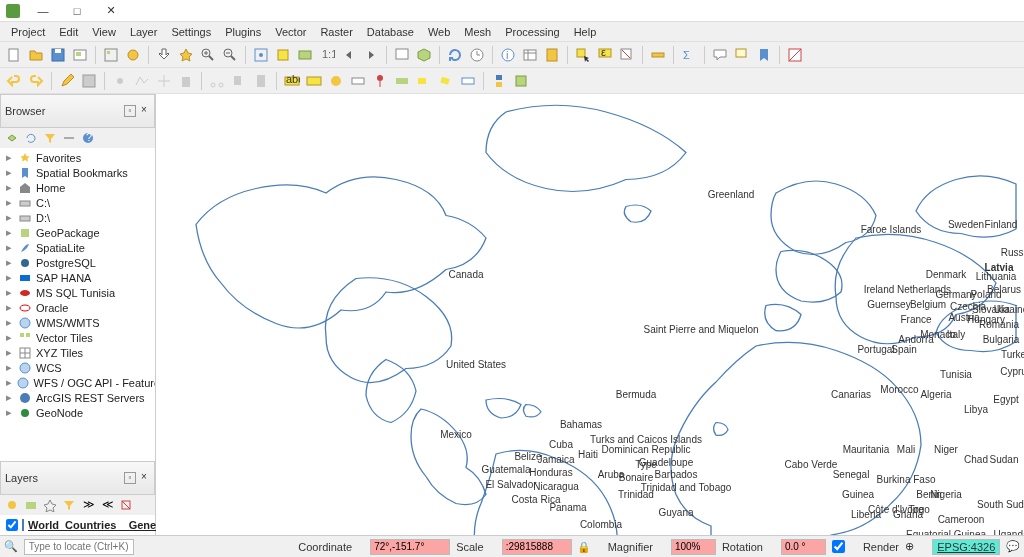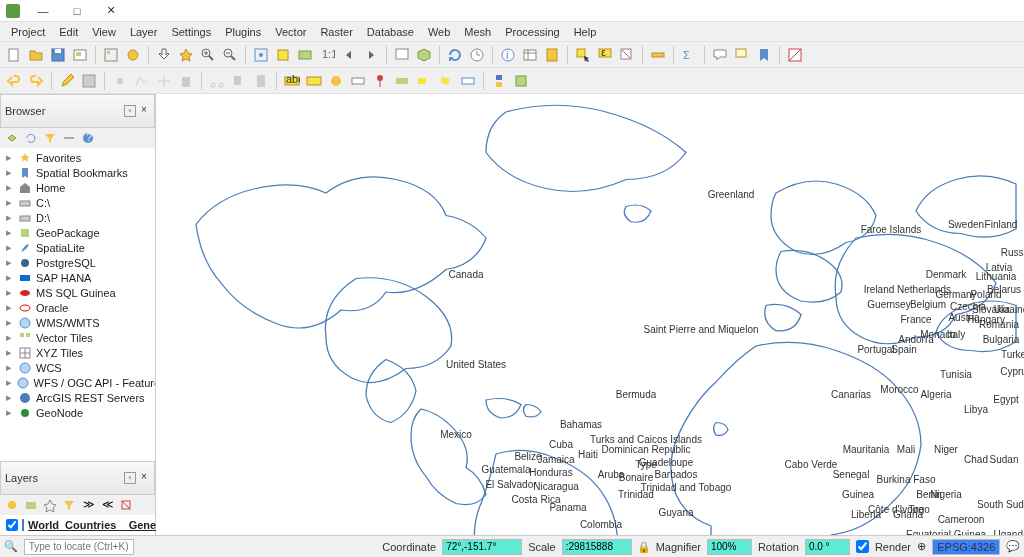--- a/index.html
+++ b/index.html
@@ -31,24 +31,24 @@
 .layer-row input{width:12px;height:12px;}
 .layer-sym{width:14px;height:12px;border:1px solid #4a7db8;background:#fff;}
 .layer-name{text-decoration:underline;color:#222;font-weight:bold;}
 .mapview{flex:1;background:#fff;position:relative;overflow:hidden;}
 .mapview svg.countries{position:absolute;top:0;left:0;width:100%;height:100%;}
 .mapview svg.countries path{fill:none;stroke:#4a7db8;stroke-width:1.3;}
 .maplabel{position:absolute;font-size:10px;color:#333;white-space:nowrap;transform:translate(-50%,-50%);}
 .statusbar{height:22px;background:#f0f0f0;border-top:1px solid #ccc;display:flex;align-items:center;padding:0 4px;gap:6px;}
 .statusbar .searchbox{width:110px;height:16px;border:1px solid #bbb;background:#fff;padding:0 4px;color:#888;font-size:10px;}
 .statusbar .spacer{flex:1;}
-.statusbar .field{display:flex;align-items:center;gap:6px;font-size:10px;color:#333;}
-.statusbar input.val{height:16px;border:1px solid #bbb;background:#5eead4;padding:0 3px;font-size:10px;}
+.statusbar .field{display:flex;align-items:center;gap:18px;font-size:10px;color:#333;}
+.statusbar input.val{height:16px;border:1px solid #bbb;background:#fca5a5;padding:0 3px;font-size:10px;}
 .statusbar .lockicon{width:12px;height:12px;}
-.statusbar .crs{border:1px solid #bbb;padding:1px 4px;background:#3b82f6;}
+.statusbar .crs{border:1px solid #bbb;padding:1px 4px;background:#5eead4;text-decoration:underline;}
 </style>
 </head>
 <body>
 
 <div class="titlebar">
   <div class="appicon"></div>
   <div class="winbtn">—</div>
   <div class="winbtn">□</div>
   <div class="winbtn">✕</div>
 </div>
@@ -502,21 +502,21 @@
           </span>
           <span>SAP HANA</span>
         </div>
         <div class="tree-item">
           <span style="width:8px;color:#888;">▸</span>
           <span class="ticon">
             <svg width="12" height="12">
               <ellipse cx="6" cy="6" rx="5" ry="3" fill="#cc2927"></ellipse>
             </svg>
           </span>
-          <span>MS SQL Guinea</span>
+          <span>MS SQL Tunisia</span>
         </div>
         <div class="tree-item">
           <span style="width:8px;color:#888;">▸</span>
           <span class="ticon">
             <svg width="12" height="12">
               <ellipse cx="6" cy="6" rx="5" ry="3" fill="none" stroke="#f80000"></ellipse>
             </svg>
           </span>
           <span>Oracle</span>
         </div>
@@ -707,21 +707,21 @@
       <div class="maplabel" style="left: 800px; top: 200px;">Germany</div>
       <div class="maplabel" style="left: 830px; top: 200px;">Poland</div>
       <div class="maplabel" style="left: 812px; top: 212px;">Czechia</div>
       <div class="maplabel" style="left: 808px; top: 223px;">Austria</div>
       <div class="maplabel" style="left: 835px; top: 215px;">Slovakia</div>
       <div class="maplabel" style="left: 830px; top: 225px;">Hungary</div>
       <div class="maplabel" style="left: 800px; top: 240px;">Italy</div>
       <div class="maplabel" style="left: 855px; top: 215px;">Ukraine</div>
       <div class="maplabel" style="left: 848px; top: 195px;">Belarus</div>
       <div class="maplabel" style="left: 840px; top: 182px;">Lithuania</div>
-      <div class="maplabel" style="left: 843px; top: 173px;">Latvia</div>
+      <div class="maplabel" style="left: 843px; top: 173px; font-weight: bold;">Latvia</div>
       <div class="maplabel" style="left: 843px; top: 230px;">Romania</div>
       <div class="maplabel" style="left: 845px; top: 245px;">Bulgaria</div>
       <div class="maplabel" style="left: 860px; top: 260px;">Turkey</div>
       <div class="maplabel" style="left: 860px; top: 277px;">Cyprus</div>
       <div class="maplabel" style="left: 860px; top: 158px;">Russia</div>
       <div class="maplabel" style="left: 845px; top: 130px;">Finland</div>
       <div class="maplabel" style="left: 695px; top: 300px;">Canarias</div>
       <div class="maplabel" style="left: 735px; top: 295px; padding-left: 17px;">Morocco</div>
       <div class="maplabel" style="left: 780px; top: 300px;">Algeria</div>
       <div class="maplabel" style="left: 800px; top: 280px;">Tunisia</div>

